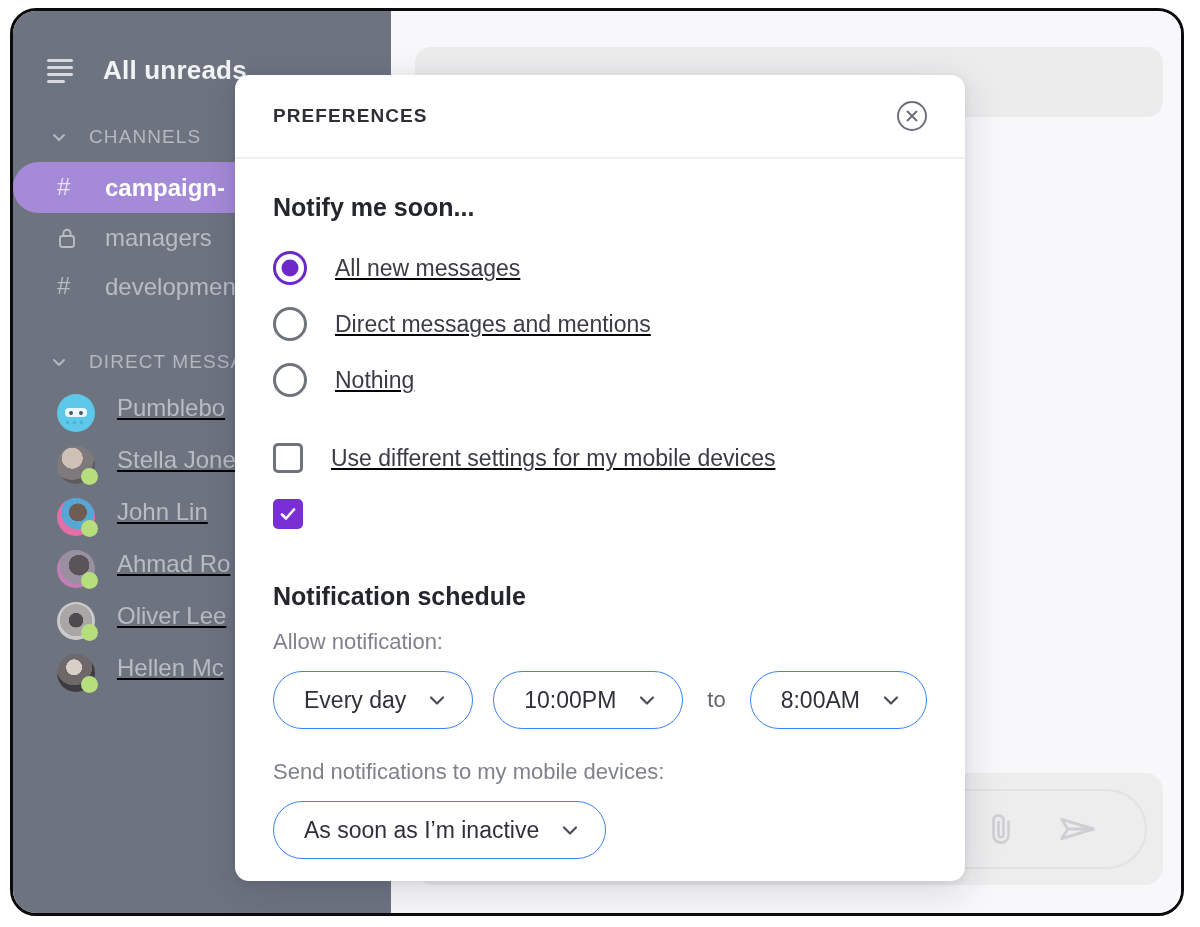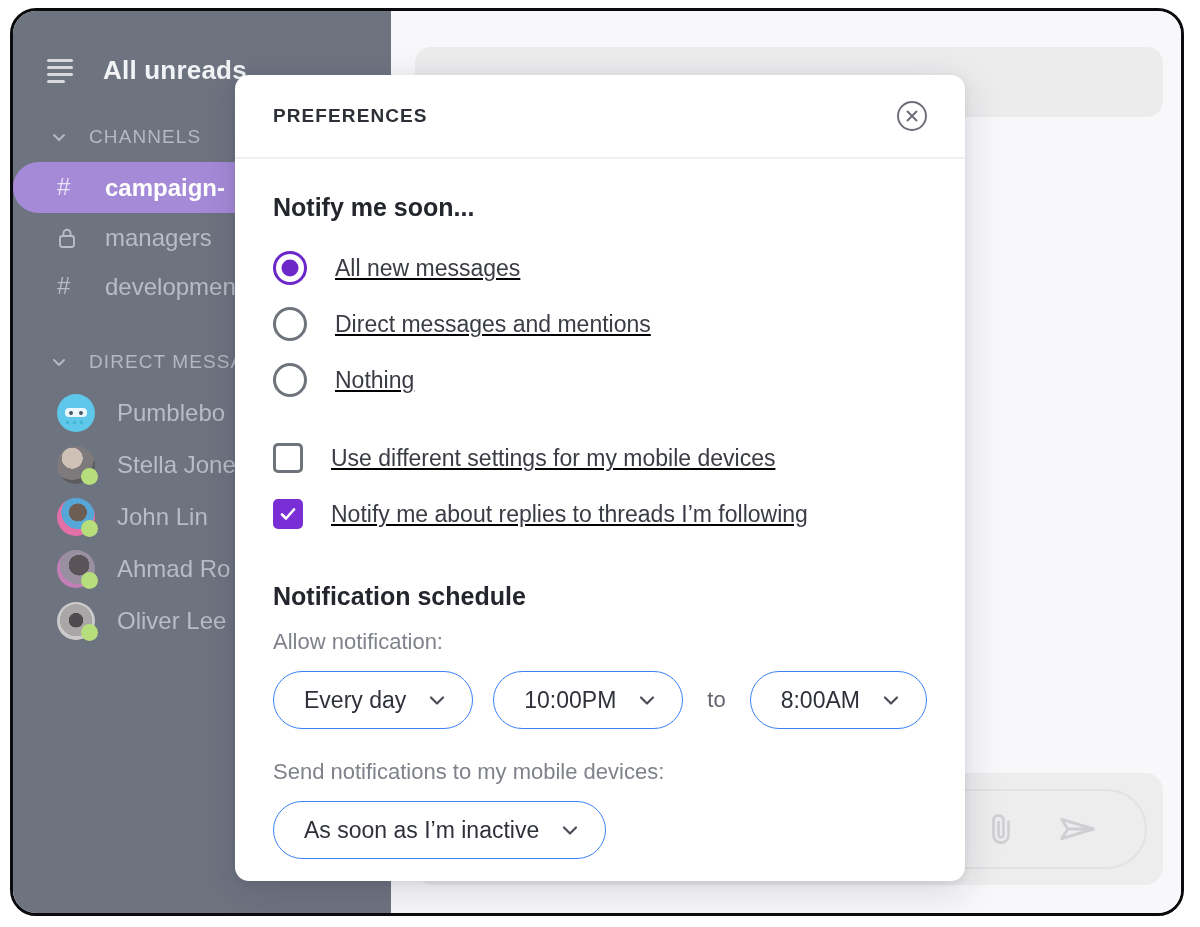--- a/index.html
+++ b/index.html
@@ -128,24 +128,25 @@
     font-weight: bold;
     white-space: nowrap;
   }
 
   .lock-icon { width: 20px; height: 24px; margin-top: 4px; }
 
   
   .dm-list { margin-top: 14px; }
   .dm-row {
     display: flex;
-    align-items: center;
+    align-items: flex-start;
     gap: 22px;
     padding: 7px 0 7px 44px;
     min-height: 48px;
+    text-decoration: underline;
   }
   .avatar {
     position: relative;
     width: 38px; height: 38px;
     border-radius: 50%;
     flex: 0 0 auto;
     overflow: visible;
   }
   .avatar .face {
     width: 38px; height: 38px;
@@ -502,20 +503,27 @@
       </div>
 
       <div class="dm-row">
         <span class="avatar">
           <span class="face" style="background:radial-gradient(circle at 50% 48%, #4f4a4e 0 26%, #a9a6a8 27% 58%, #cdcacb 59% 100%);"></span>
           <span class="dot"></span>
         </span>
         <span class="dm-name">Oliver Lee</span>
       </div>
 
+      <div class="dm-row">
+        <span class="avatar">
+          <span class="face" style="background:radial-gradient(circle at 45% 35%, #d8cfc6 0 24%, #6f686b 25% 55%, #3f3c41 56% 100%);"></span>
+          <span class="dot"></span>
+        </span>
+        <span class="dm-name">Hellen Mc</span>
+      </div>
 
     </div>
   </div>
 
   <div id="preferences-modal">
 
     <div id="modal-header">
       <span id="modal-title">PREFERENCES</span>
       <span id="close-button">
         <svg width="34" height="34" viewBox="0 0 34 34" fill="none" stroke="currentColor" stroke-width="2">
@@ -550,21 +558,20 @@
         <span class="checkbox"></span>
         <span class="opt-label">Use different settings for my mobile devices</span>
       </div>
 
       <div class="opt-row">
         <span class="checkbox checked">
           <svg width="20" height="20" viewBox="0 0 20 20" fill="none" stroke="#ffffff" stroke-width="2.6" stroke-linecap="round" stroke-linejoin="round">
               <path d="M4 10.5l4 4 8-9"></path>
             </svg>
         </span>
-        <span class="opt-label">Notify me about replies to threads I’m following</span>
       </div>
 
       <div id="schedule-section">
 
         <div class="h2">Notification schedule</div>
 
         <div class="field-label">Allow notification:</div>
 
         <div class="selects-row">
           <span class="select">

